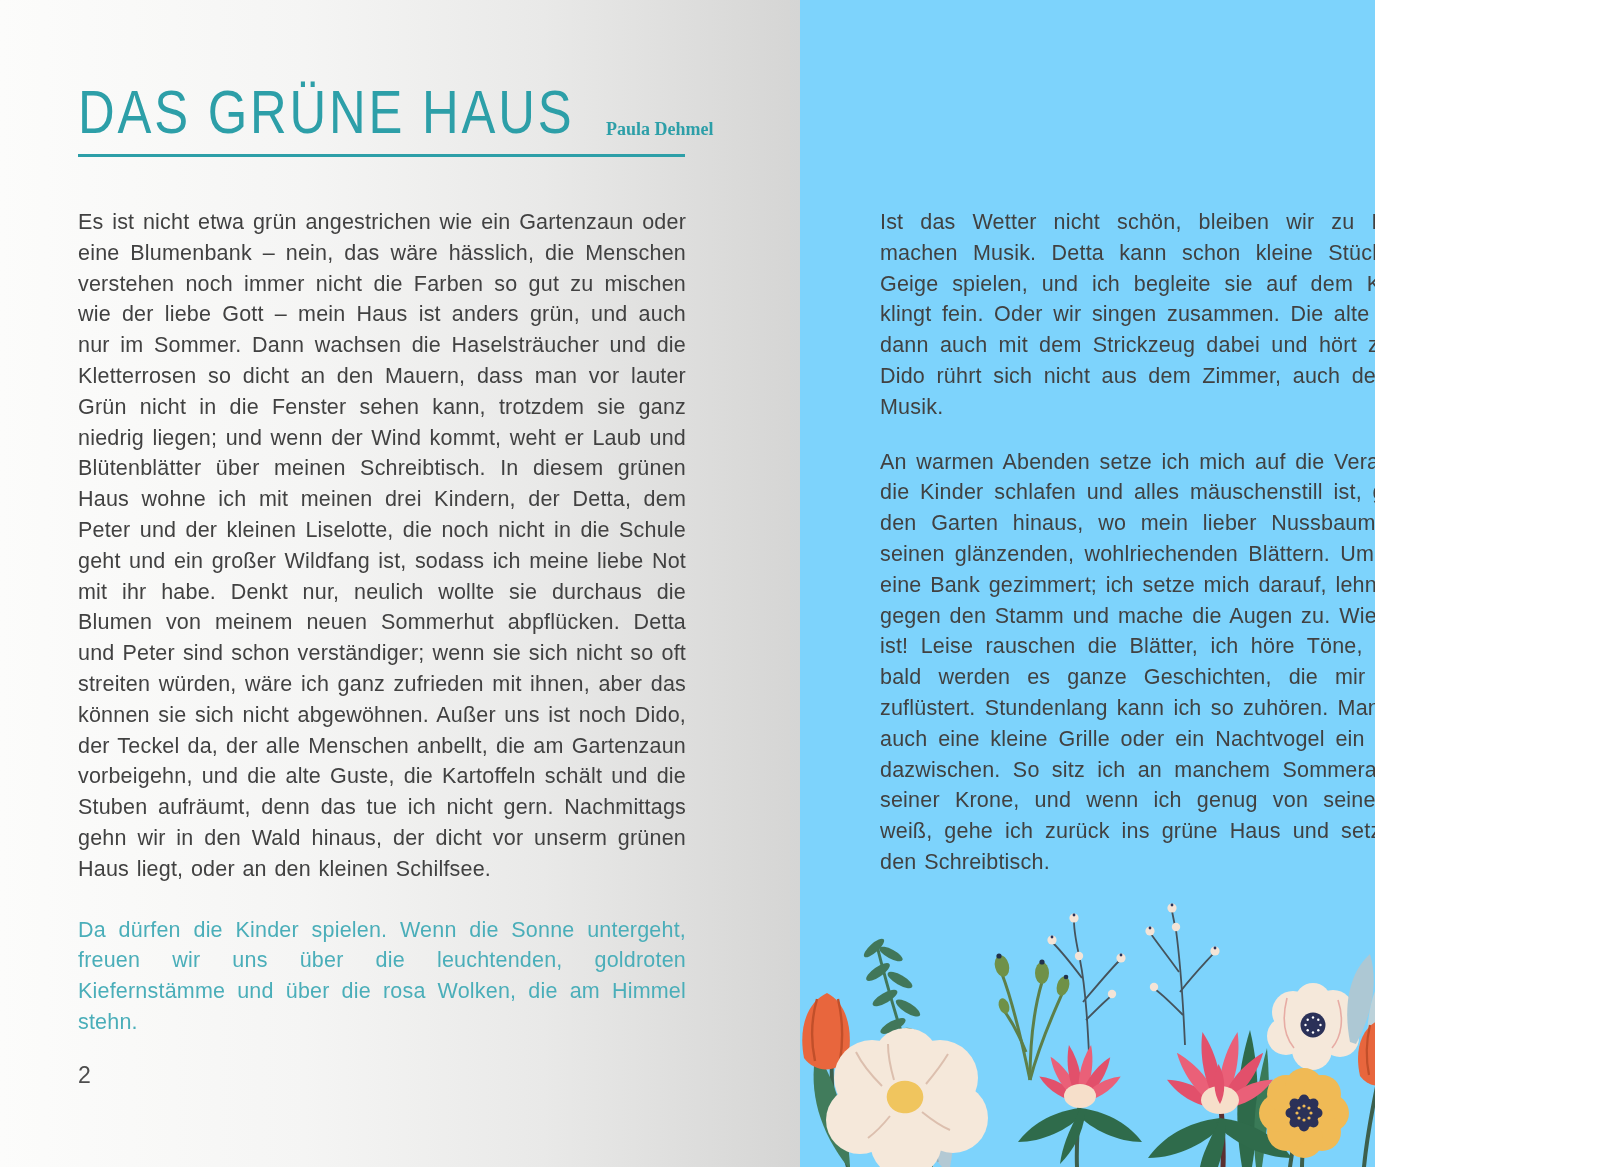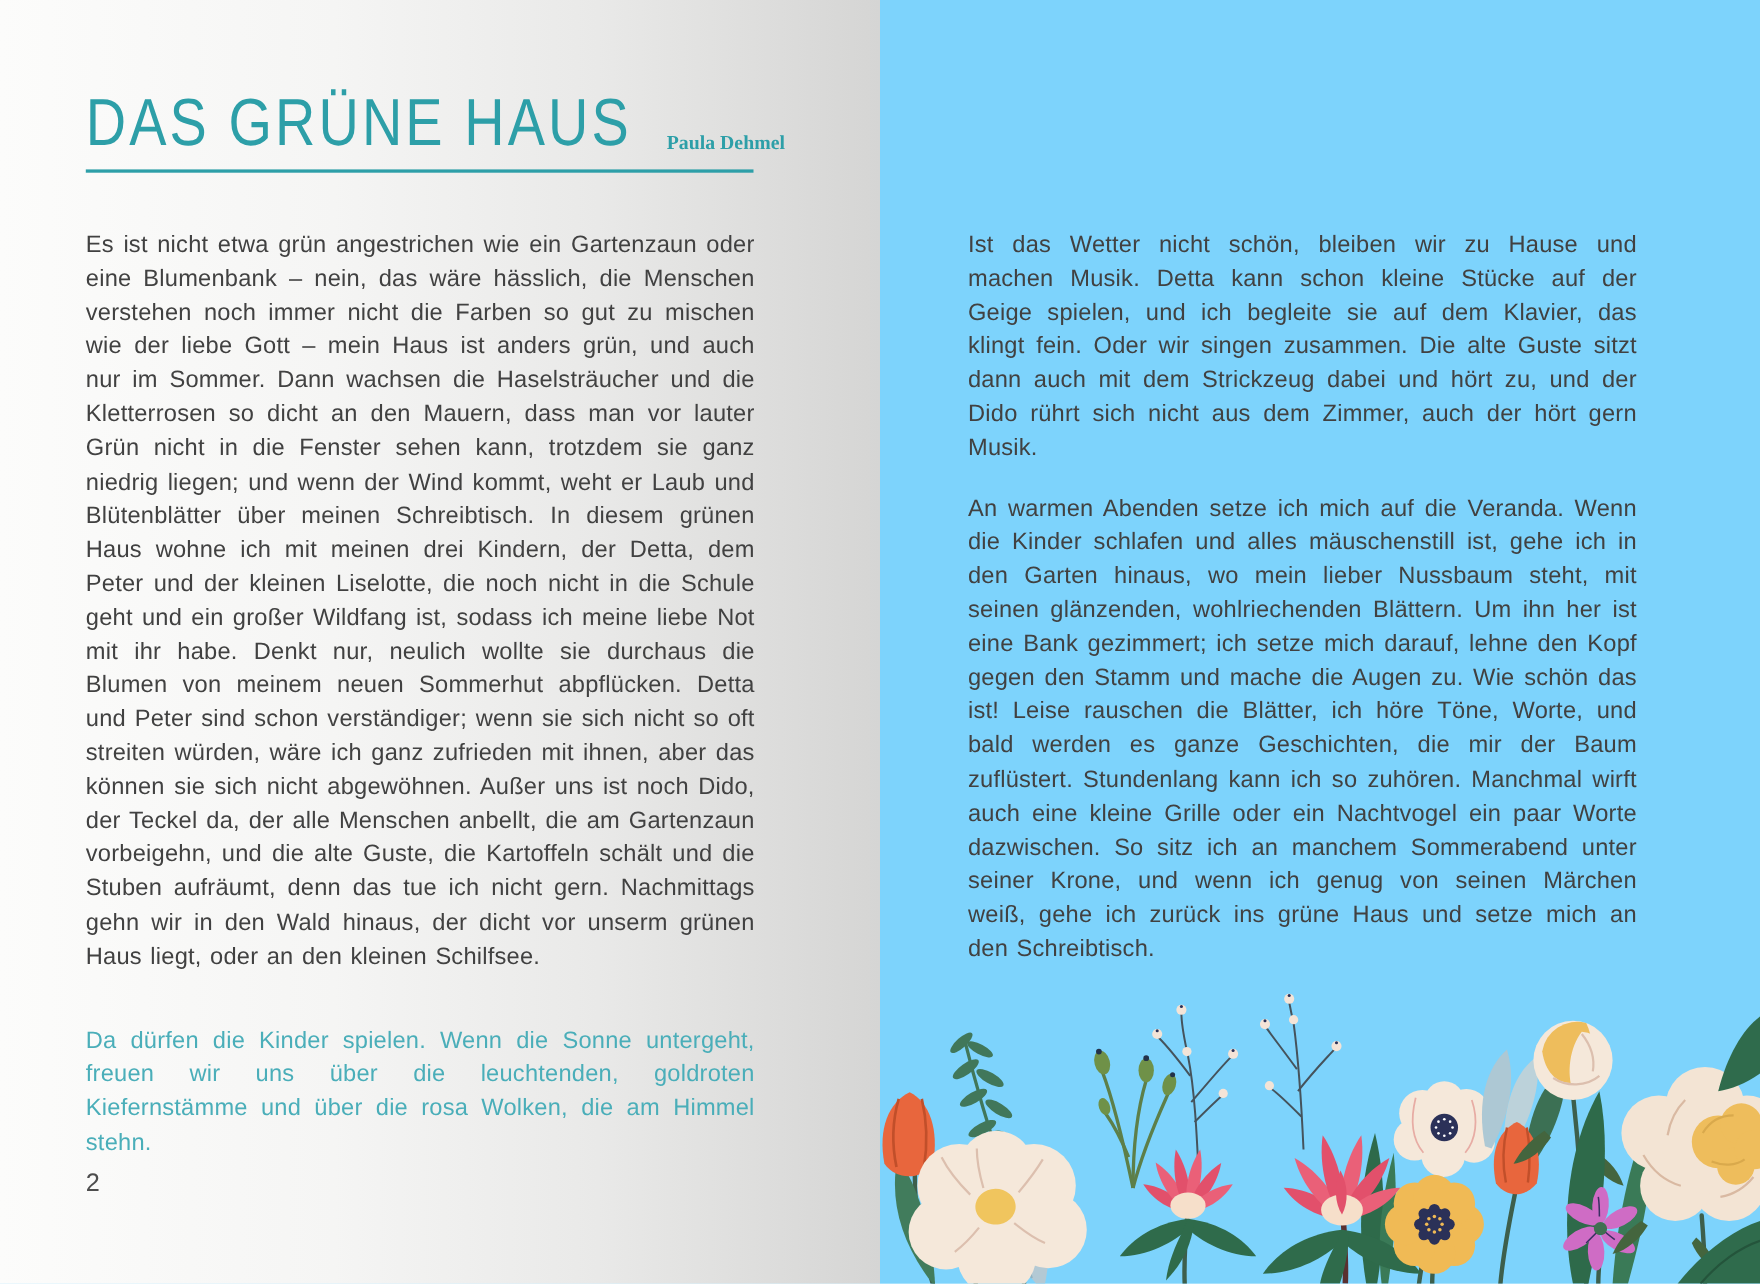--- a/index.html
+++ b/index.html
@@ -2,21 +2,21 @@
 <html lang="de" style="--accent: #2d9fa8; --highlight-text: #4aaeb9; --body-text: #414141;"><head>
 <meta charset="utf-8">
 <style>
   :root{
     --accent:#2d9fa8;
     --highlight-text:#4aaeb9;
     --body-text:#414141;
   }
   html,body{margin:0;padding:0;overflow:hidden;}
   body{width:1600px;height:1167px;background:#fff;font-family:"Liberation Sans",sans-serif;}
-  .spread{position:relative;width:1600px;height:1167px;overflow:hidden;}
+  .spread{position:relative;width:1375px;height:1167px;overflow:hidden;}
   .page{position:absolute;top:0;height:1167px;}
   .page-left{
     left:0;width:800px;
     background:linear-gradient(90deg,#fcfcfb 0%,#f5f5f4 38%,#e9e9e8 68%,#d5d5d4 100%);
   }
   .page-right{left:800px;width:800px;background:#7dd3fc;}
 
   .story-header{
     position:absolute;left:78px;top:88px;width:607px;
     display:flex;justify-content:space-between;align-items:flex-end;
@@ -40,21 +40,21 @@
   .text-col{position:absolute;width:608px;}
   .col-left{left:78px;top:207px;}
   .col-right{left:80px;top:207px;}
   p.body{
     margin:0 0 24px 0;
     font-size:21.5px;line-height:30.8px;
     text-align:justify;
     color:var(--body-text);
     letter-spacing:0.2px;word-spacing:1.5px;
   }
-  p.body.highlight{color:var(--highlight-text);margin-top:46px;}
+  p.body.highlight{color:var(--highlight-text);margin-top:30px;}
 
   .page-number{
     position:absolute;left:78px;top:1062px;
     font-size:23px;color:#4d4d4d;
   }
 
   .flowers{position:absolute;right:0;bottom:0;width:810px;height:287px;display:block;}
 </style>
 </head>
 <body>

